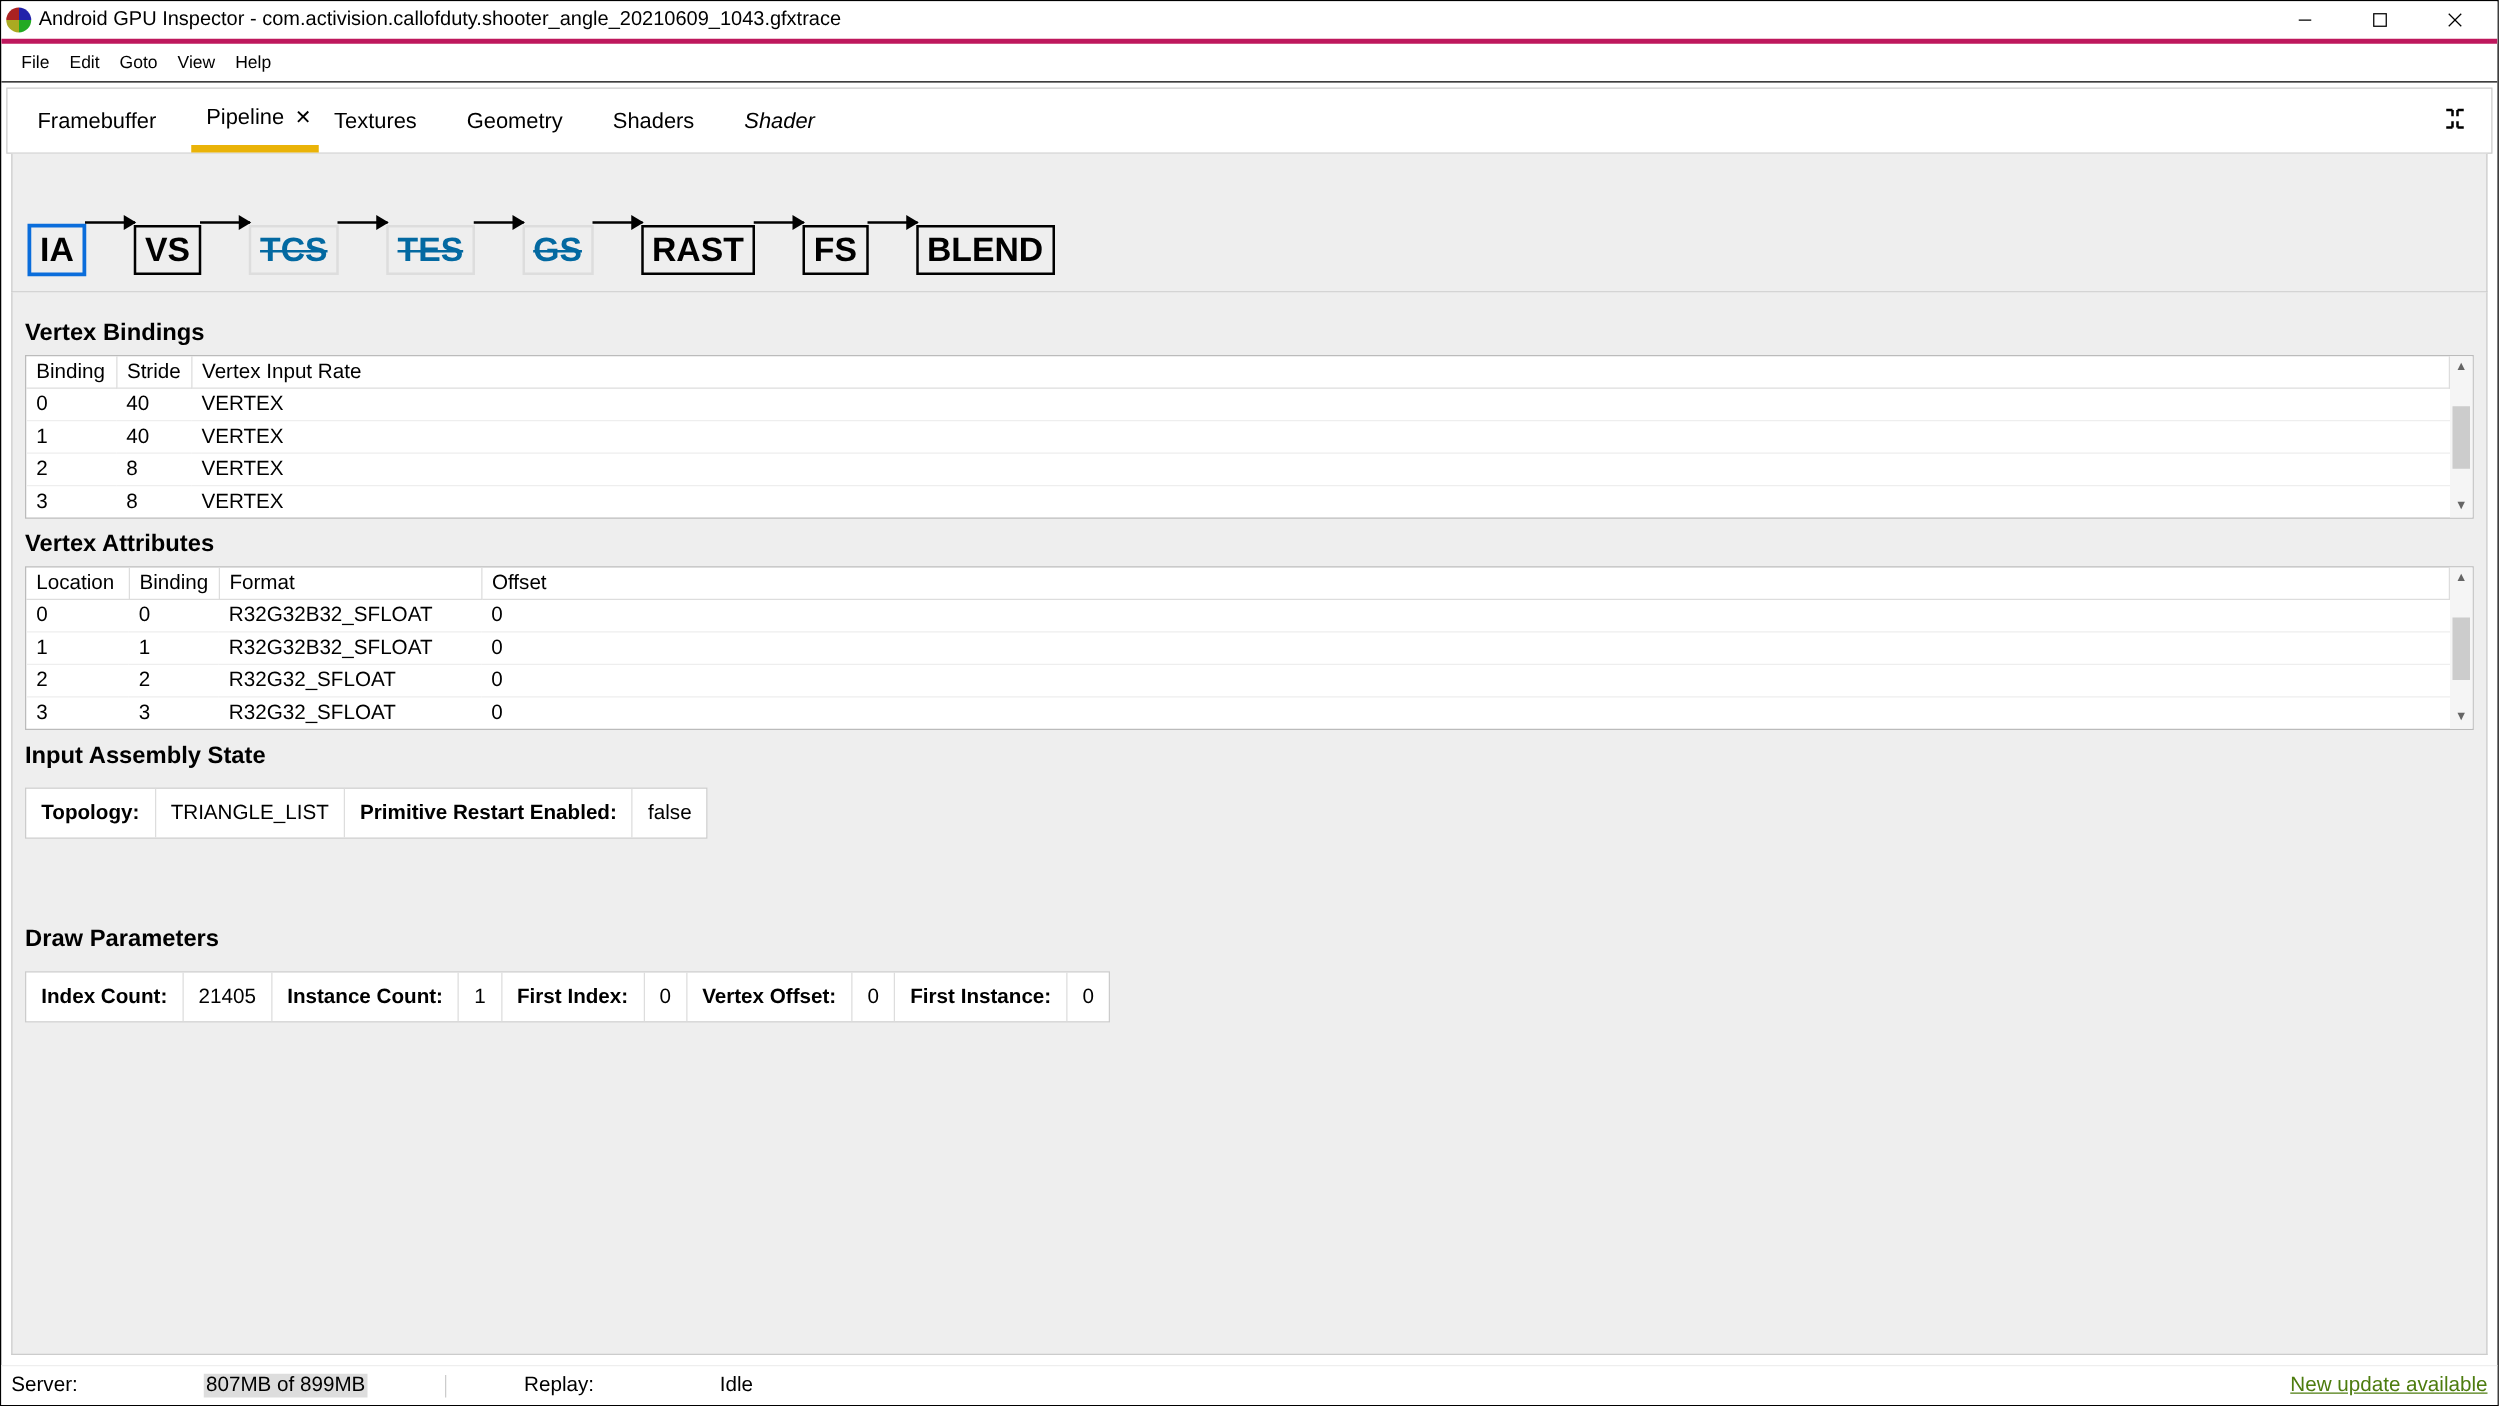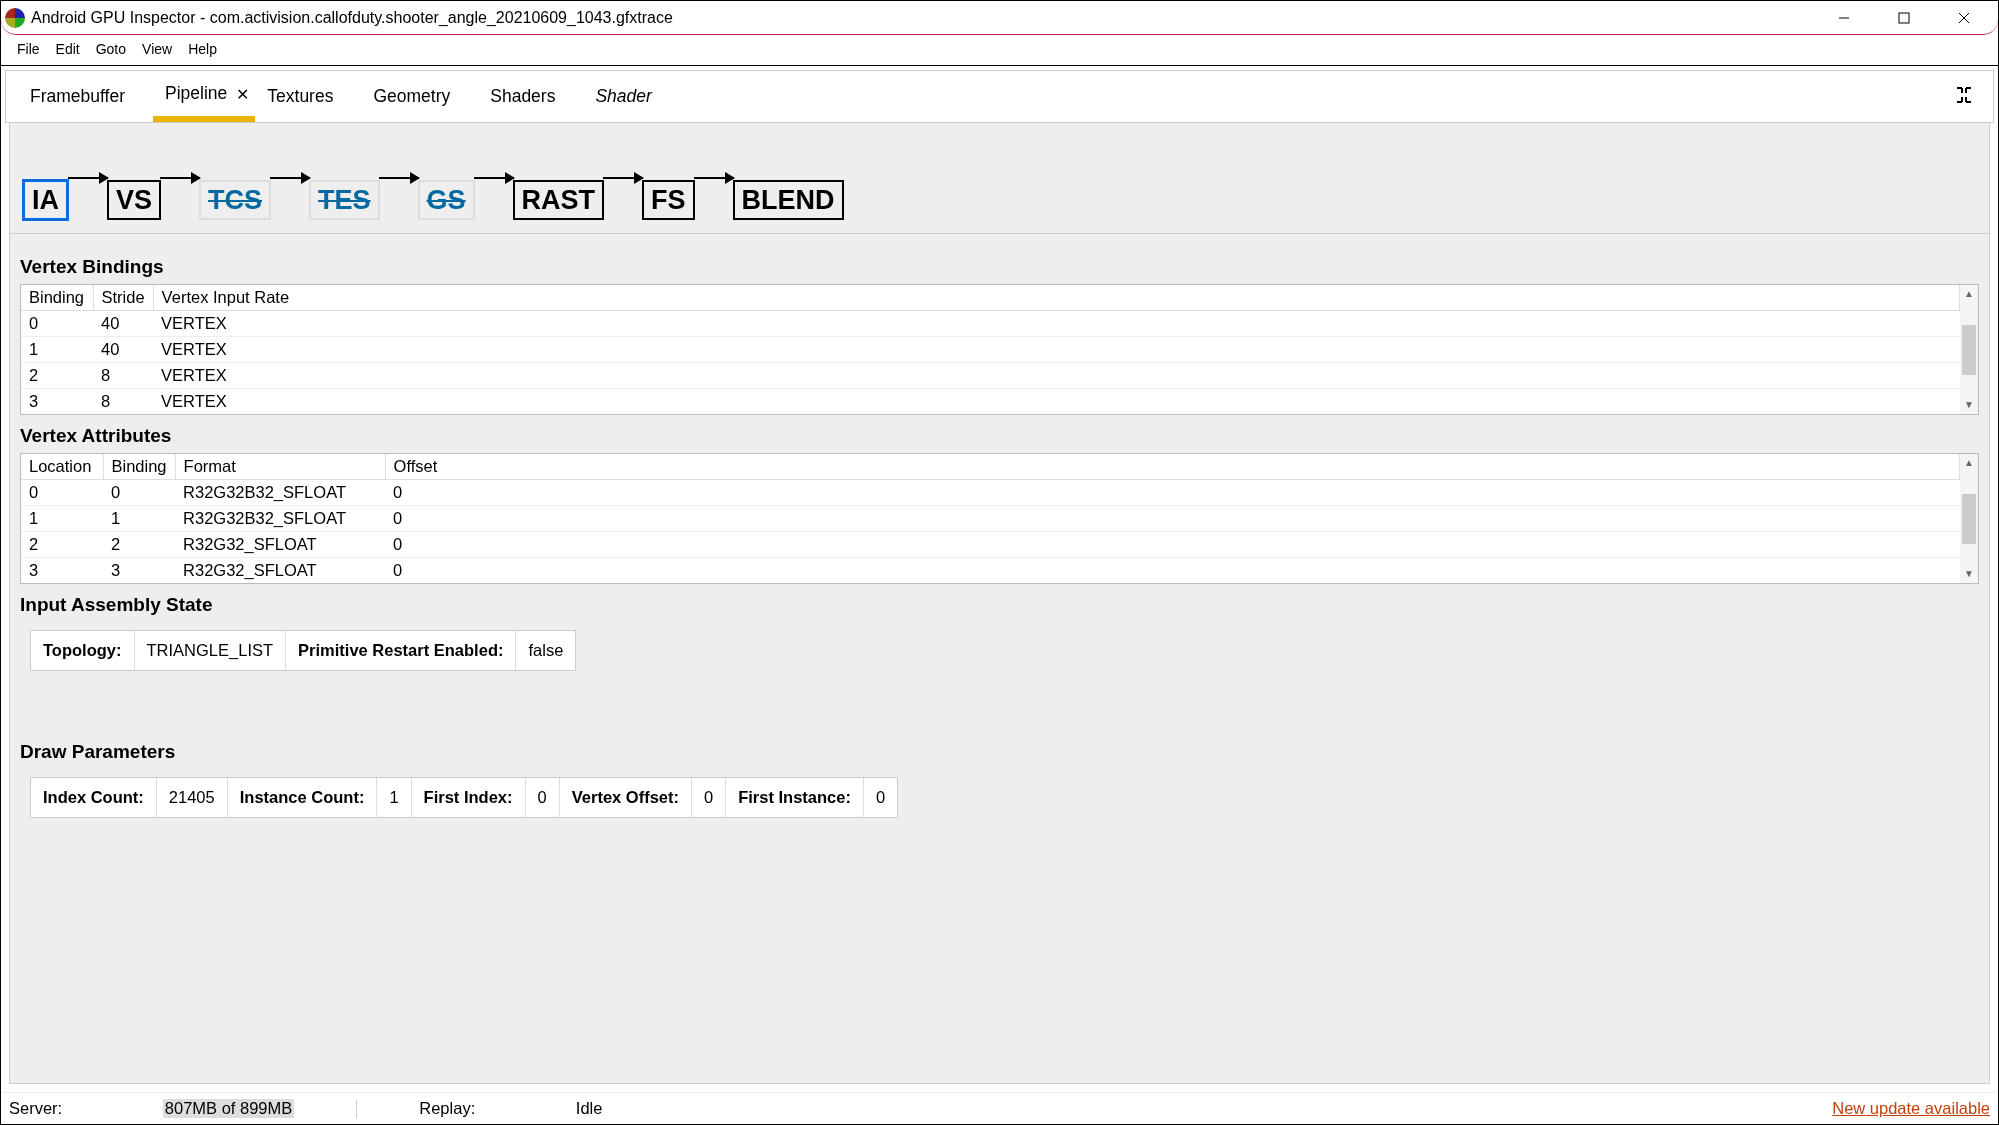--- a/index.html
+++ b/index.html
@@ -14,22 +14,21 @@
   display: flex;
   flex-direction: column;
   overflow: hidden;
 }
 .titlebar {
   height: 34px;
   display: flex;
   align-items: center;
   padding: 0 4px;
   background: #fff;
-  border-bottom: 1px solid #be185d;
-  border-radius: 15px;
+  border-bottom: 4px solid #be185d;
 }
 .titlebar .app-icon {
   width: 20px; height: 20px;
   border-radius: 50%;
   background: conic-gradient(#22a 0deg 90deg, #2a2 90deg 180deg, #aa2 180deg 270deg, #a22 270deg 360deg);
   margin-right: 6px;
   flex-shrink: 0;
 }
 .titlebar .title { font-size: 16px; }
 .titlebar .spacer { flex: 1; }
@@ -137,38 +136,37 @@
   background: #f5f5f5;
   display: flex; flex-direction: column; justify-content: space-between;
 }
 .scroll-stub .arrowbtn { height: 18px; text-align: center; font-size: 10px; color: #666; line-height: 18px; }
 .scroll-stub .thumb { background: #ccc; width: 14px; margin: 0 auto; height: 50px; }
 .kv-row {
   display: inline-flex;
   border: 1px solid #ccc;
   background: #fff;
   margin-top: 8px;
-  margin-left: 10px;
 }
 .kv-row .cell { padding: 10px 12px; border-right: 1px solid #ddd; font-size: 16.5px; }
 .kv-row .cell:last-child { border-right: none; }
 .kv-row .cell.label { font-weight: 700; }
 .statusbar {
   display: flex;
   align-items: center;
   padding: 6px 8px;
   font-size: 16.5px;
   border-top: 1px solid #eee;
   background: #fff;
   gap: 48px;
 }
 .statusbar .mem { background: #ddd; padding: 0 2px; }
 .statusbar .sep { width: 1px; height: 18px; background: #ccc; margin: 0 14px; }
 .statusbar .spacer { flex: 1; }
-.statusbar a { color: #c2410c; text-decoration: underline; }
+.statusbar a { color: #4d7c0f; text-decoration: underline; }
 .gap { height: 60px; }
 .svg-icon { display: block; }
 </style>
 </head>
 <body>
 
 <div class="titlebar">
   <div class="app-icon"></div>
   <div class="title">Android GPU Inspector - com.activision.callofduty.shooter_angle_20210609_1043.gfxtrace</div>
   <div class="spacer"></div>

